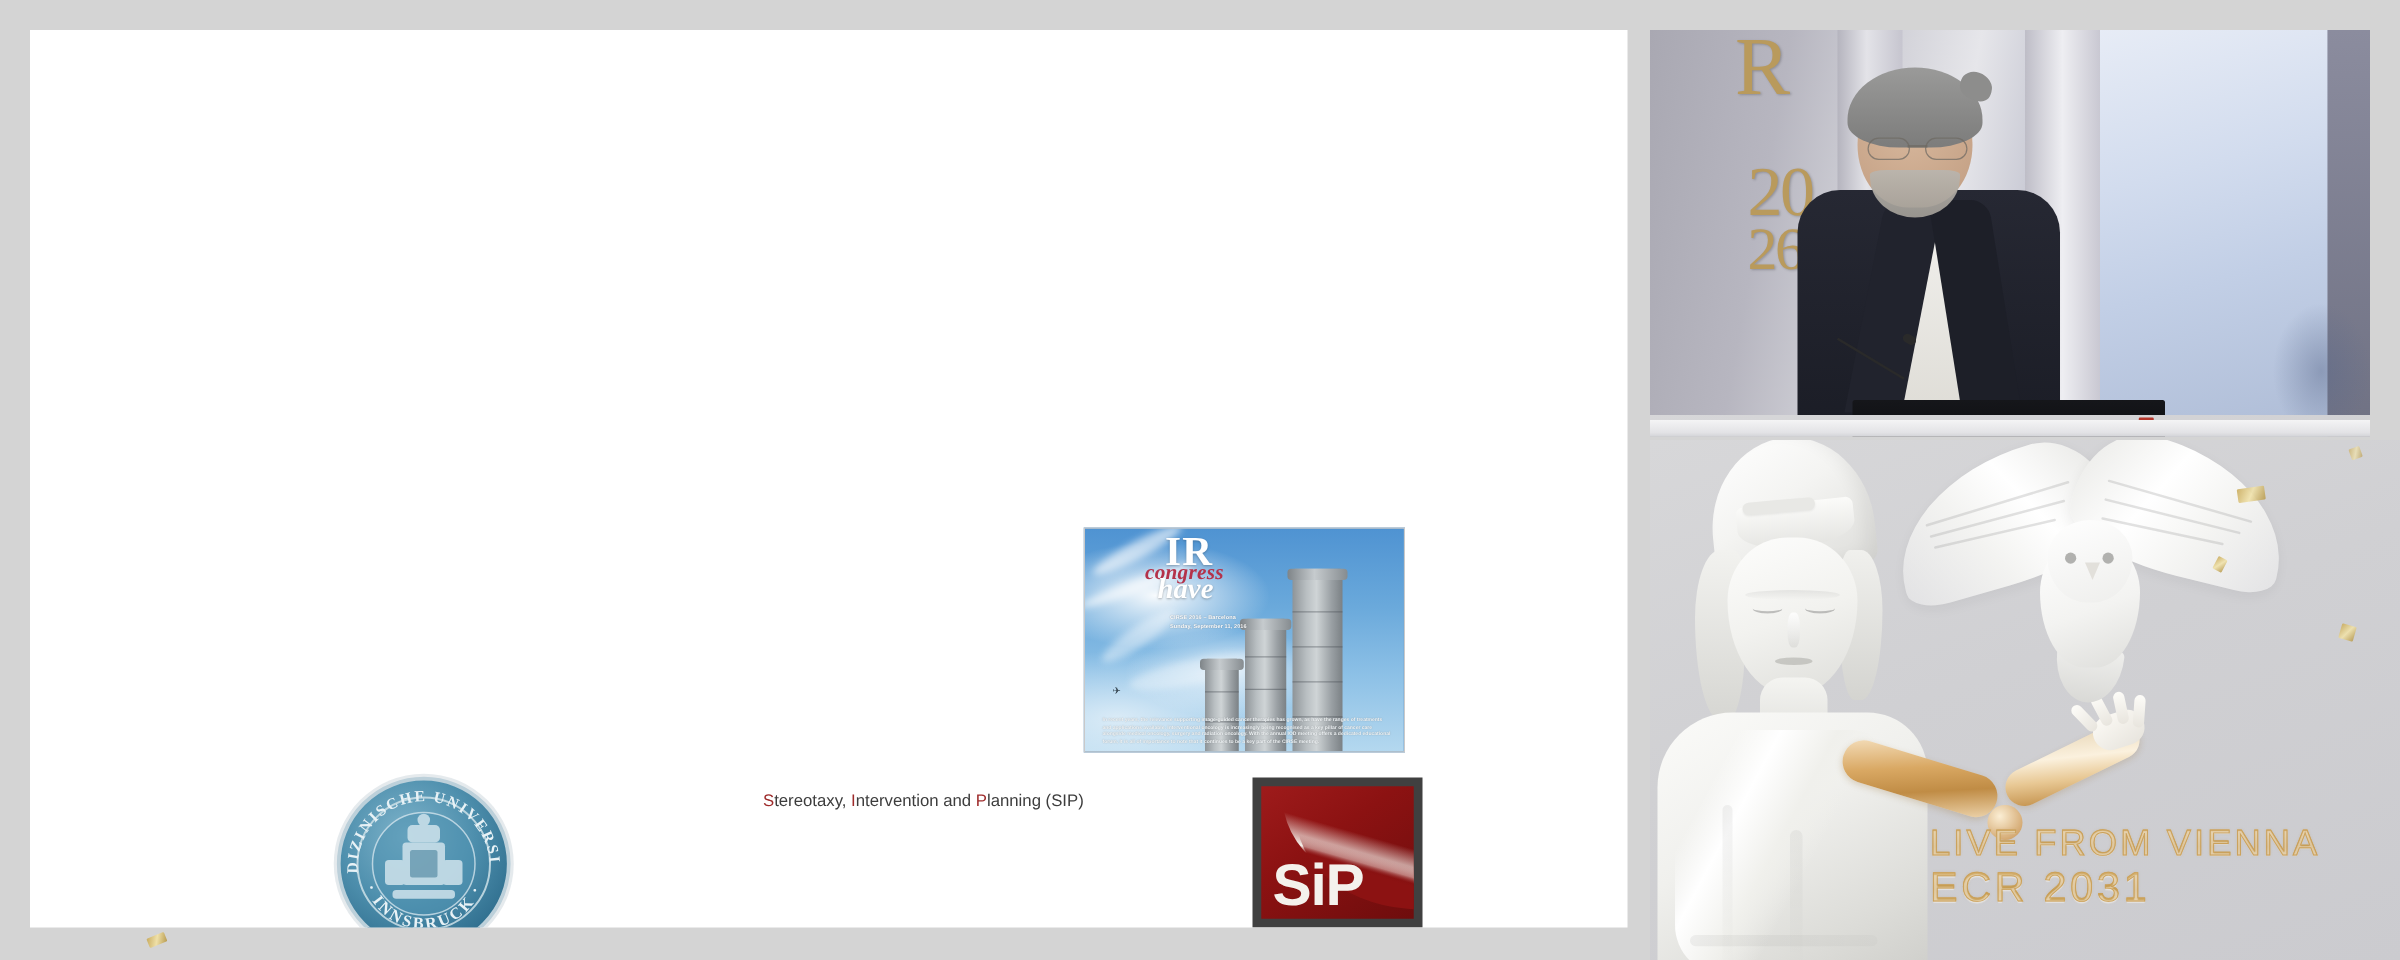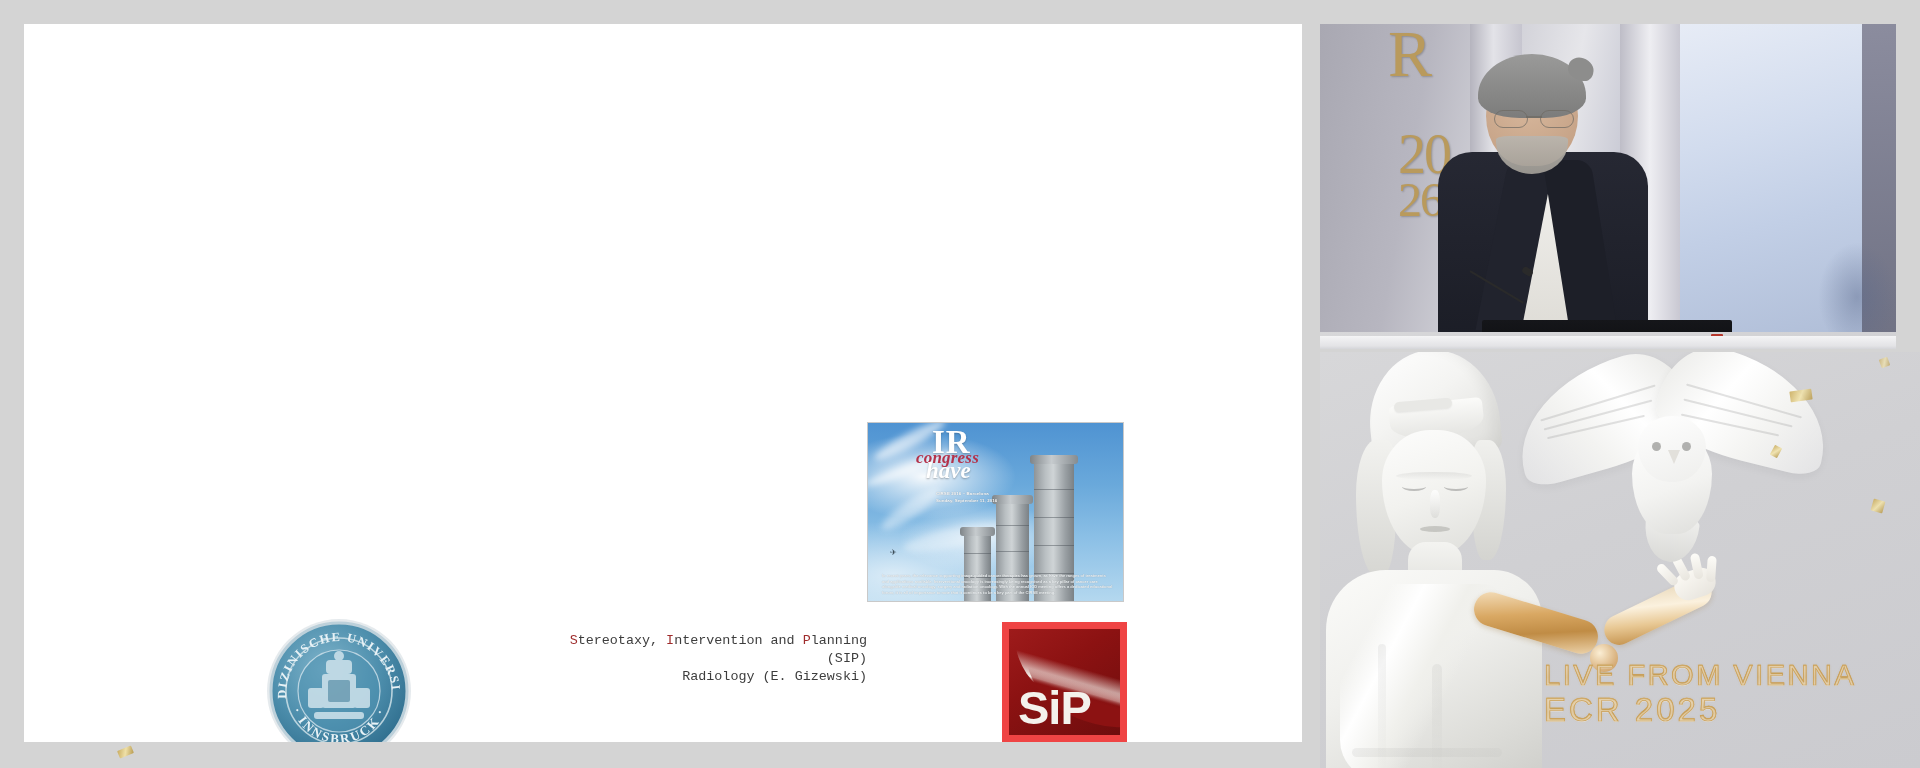--- a/index.html
+++ b/index.html
@@ -89,29 +89,29 @@
   }
   .mag-body{
     position:absolute;left:14px;bottom:6px;right:10px;color:#f2f6f8;
     font-size:4px;line-height:5.4px;font-weight:700;
     text-shadow:0 0 1px rgba(0,0,0,.35);
   }
 
   
   .affil{
     position:absolute;right:435px;top:608px;width:330px;
-    text-align:right;color:#3d3d3d;font-size:13.4px;line-height:18.2px;font-family:Liberation Mono, monospace;
+    text-align:right;color:#3d3d3d;font-size:13.4px;line-height:18.2px;
   }
   .affil .hl{color:#9e2b2b;}
   .affil .l1{font-weight:400;}
 
   
   .siplogo{
-    position:absolute;left:978px;top:598px;width:125px;height:120px;
-    background:#ef4444;padding:7px;box-sizing:border-box;
+    position:absolute;left:978px;top:598px;width:136px;height:120px;
+    background:#404040;padding:7px;box-sizing:border-box;
   }
   .sipsq{
     position:relative;width:100%;height:100%;
     background:linear-gradient(145deg,#9e1b1b 0%,#8c1212 40%,#6e0d0d 100%);
     overflow:hidden;
   }
   .sipswoosh{
     position:absolute;right:-18px;top:8px;width:120px;height:86px;
     border-radius:0 0 0 100%;
     background:linear-gradient(200deg,rgba(255,255,255,0) 40%,#f3efe9 58%,rgba(255,255,255,0) 62%);
@@ -389,21 +389,20 @@
       <div class="mag-masthead">IR</div>
       <div class="mag-congress">congress</div>
       <div class="mag-news">have</div>
       <div class="mag-date">CIRSE 2016 – Barcelona</div>
       <div class="mag-date" style="top:75px;">Sunday, September 11, 2016</div>
       <div class="mag-body">In recent years, the relevance supporting image-guided cancer therapies has grown, as have the ranges of treatments and applications available. Interventional oncology is increasingly being recognised as a key pillar of cancer care alongside medical oncology, surgery and radiation oncology. With the annual IOD meeting offers a dedicated educational forum, it is all of importance to note that it continues to be a key part of the CIRSE meeting.</div>
     </div>
 
     <div class="affil">
       <div class="l1"><span class="hl">S</span><span>tereotaxy, </span><span class="hl">I</span><span>ntervention and </span><span class="hl">P</span><span>lanning (SIP)</span></div>
-      <div>Radiology (E. Gizewski)</div>
     </div>
 
     <div class="siplogo">
       <div class="sipsq">
         <div class="sipswoosh"></div>
         <div class="siptext">SiP</div>
       </div>
     </div>
   </div>
 
@@ -494,17 +493,17 @@
       <div class="owl-beak"></div>
     </div>
 
     <div class="cf" style="left:470px;top:38px;width:22px;height:11px;transform:rotate(-8deg);"></div>
     <div class="cf" style="left:452px;top:94px;width:8px;height:11px;transform:rotate(28deg);"></div>
     <div class="cf" style="left:552px;top:148px;width:12px;height:12px;transform:rotate(16deg);"></div>
     <div class="cf" style="left:560px;top:6px;width:9px;height:9px;transform:rotate(-20deg);opacity:.7;"></div>
 
     <div class="brandtext">
       <div class="bt1">LIVE FROM VIENNA</div>
-      <div class="bt2">ECR 2025</div>
+      <div class="bt2">ECR 2031</div>
     </div>
   </div>
 
 </div>
 
 </body></html>

